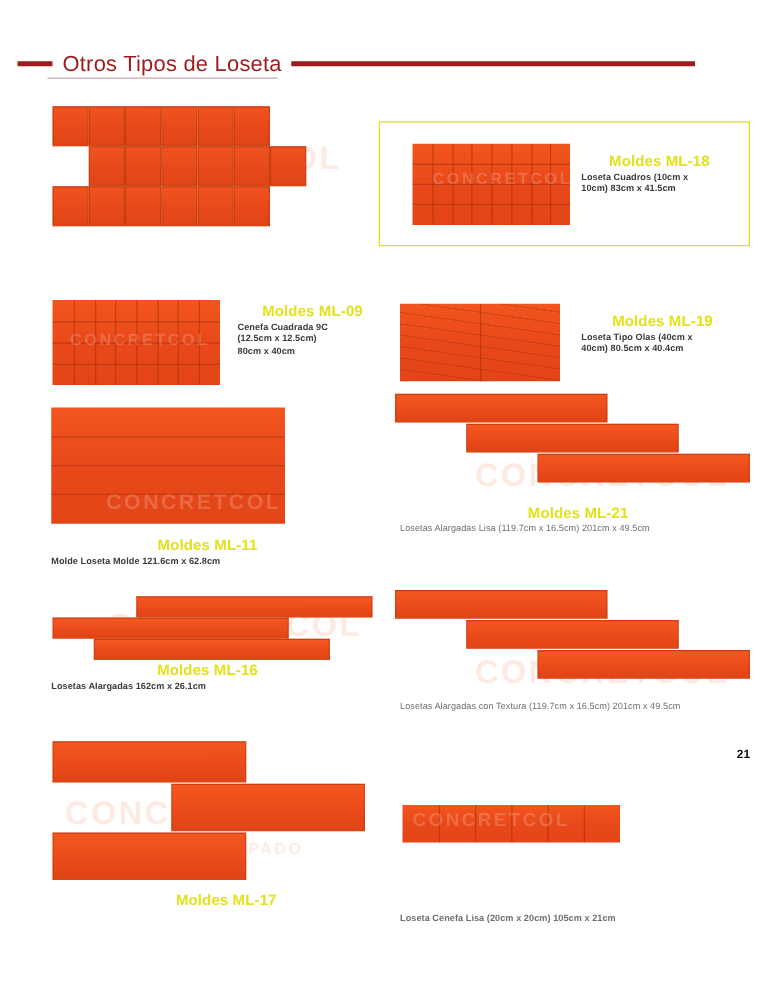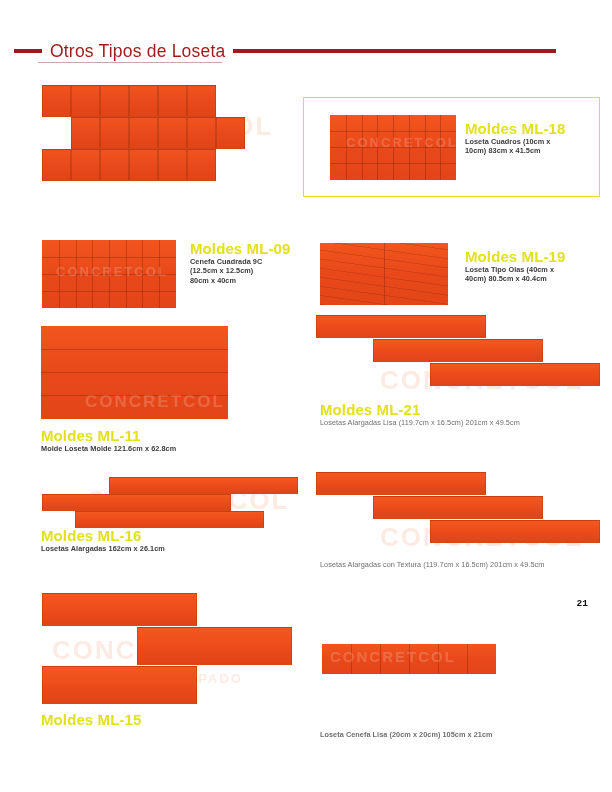--- a/index.html
+++ b/index.html
@@ -29,22 +29,22 @@
   .rule-right{
     height:4px;background:#9e1b1b;flex:1;margin-right:56px;
   }
   .title-underline{
     position:absolute;left:38px;top:62px;width:184px;height:1px;background:#c9a7a7;
   }
 
   
   .cap{position:absolute;}
   .cap .code{
-    color:#e2e11c;font-size:15px;font-weight:700;letter-spacing:.1px;
-    margin:0 0 2px 0;line-height:12px;white-space:nowrap;
+    color:#e2e11c;font-size:12px;font-weight:700;letter-spacing:.1px;
+    margin:0 0 2px 0;line-height:12px;white-space:nowrap;text-align:center;
   }
   .cap .desc{
     color:#3b3b3b;font-size:7.3px;line-height:9.4px;font-weight:600;
     letter-spacing:.05px;margin:0;
   }
 
   
   .art{position:absolute;}
   .sq{
     position:absolute;
@@ -86,22 +86,22 @@
 
   
   .waves{
     position:absolute;inset:0;
     background-image:
       repeating-linear-gradient(8deg, rgba(140,38,10,.30) 0 1px, transparent 1px 9px);
     opacity:.85;
   }
 
   .pagenum{
-    position:absolute;right:24px;bottom:22px;
-    font-size:9.5px;font-weight:700;color:#111;font-family:Liberation Mono, monospace;
+    position:absolute;right:12px;bottom:22px;
+    font-size:9.5px;font-weight:700;color:#111;
   }
 </style>
 </head>
 <body>
 
 <div class="page">
 
   <div class="header">
     <div class="rule-left"></div>
     <div class="header-title">Otros Tipos de Loseta</div>
@@ -242,21 +242,21 @@
 
   <div class="art" style="left:42px;top:593px;width:260px;height:116px;">
     <div class="wm-out" style="left:10px;top:42px;">CONCRETCOL</div>
     <div class="wm-out" style="left:6px;top:78px;font-size:13px;">CONCRETO ESTAMPADO</div>
     <div class="plank" style="left:0px;top:0px;width:155px;height:33px;"></div>
     <div class="plank" style="left:95px;top:34px;width:155px;height:38px;"></div>
     <div class="plank" style="left:0px;top:73px;width:155px;height:38px;"></div>
   </div>
 
   <div class="cap" style="left:41px;top:714px;width:280px;">
-    <p class="code">Moldes ML-15</p>
+    <p class="code">Moldes ML-17</p>
   </div>
 
   <div class="art" style="left:322px;top:644px;width:174px;height:30px;">
     <div class="slab" style="left:0;top:0;width:174px;height:30px;"></div>
     <div class="vline" style="left:29px;"></div>
     <div class="vline" style="left:58px;"></div>
     <div class="vline" style="left:87px;"></div>
     <div class="vline" style="left:116px;"></div>
     <div class="vline" style="left:145px;"></div>
     <div class="wm" style="left:8px;top:4px;font-size:15px;">CONCRETCOL</div>

